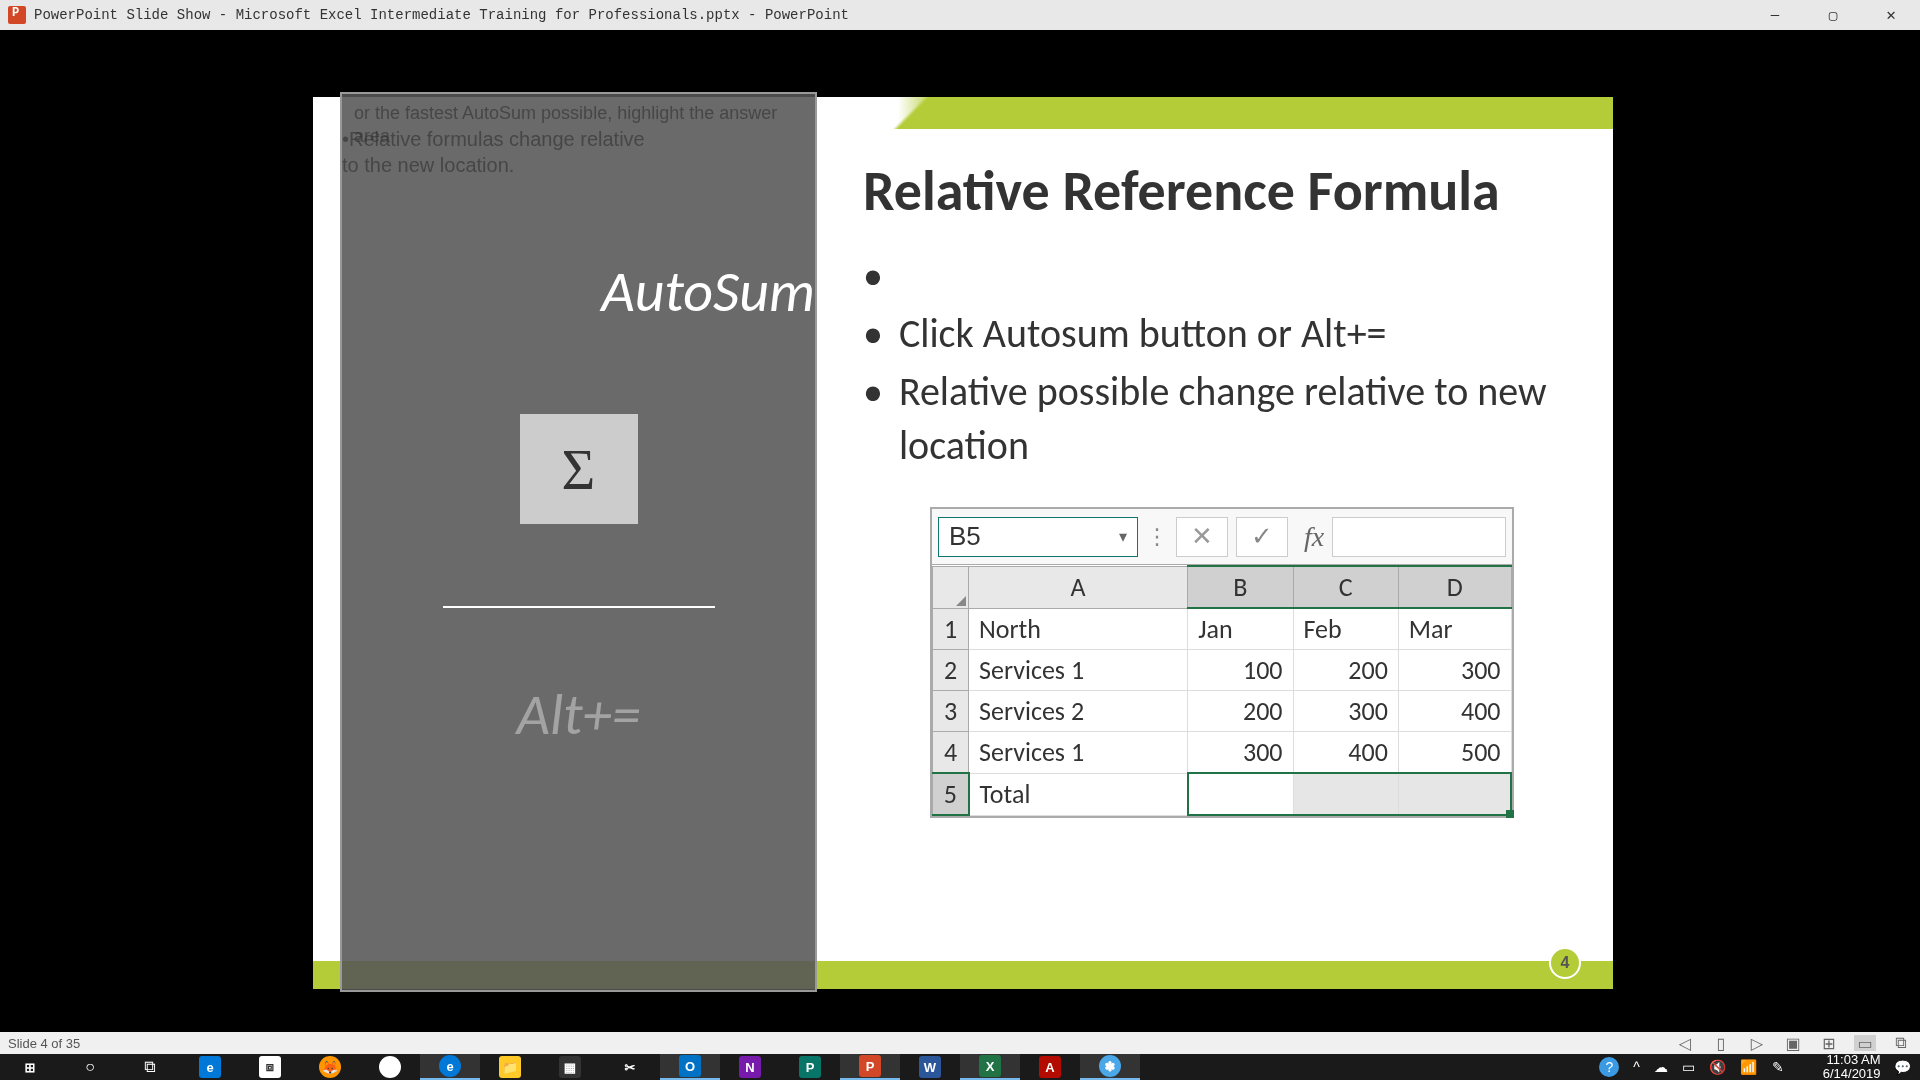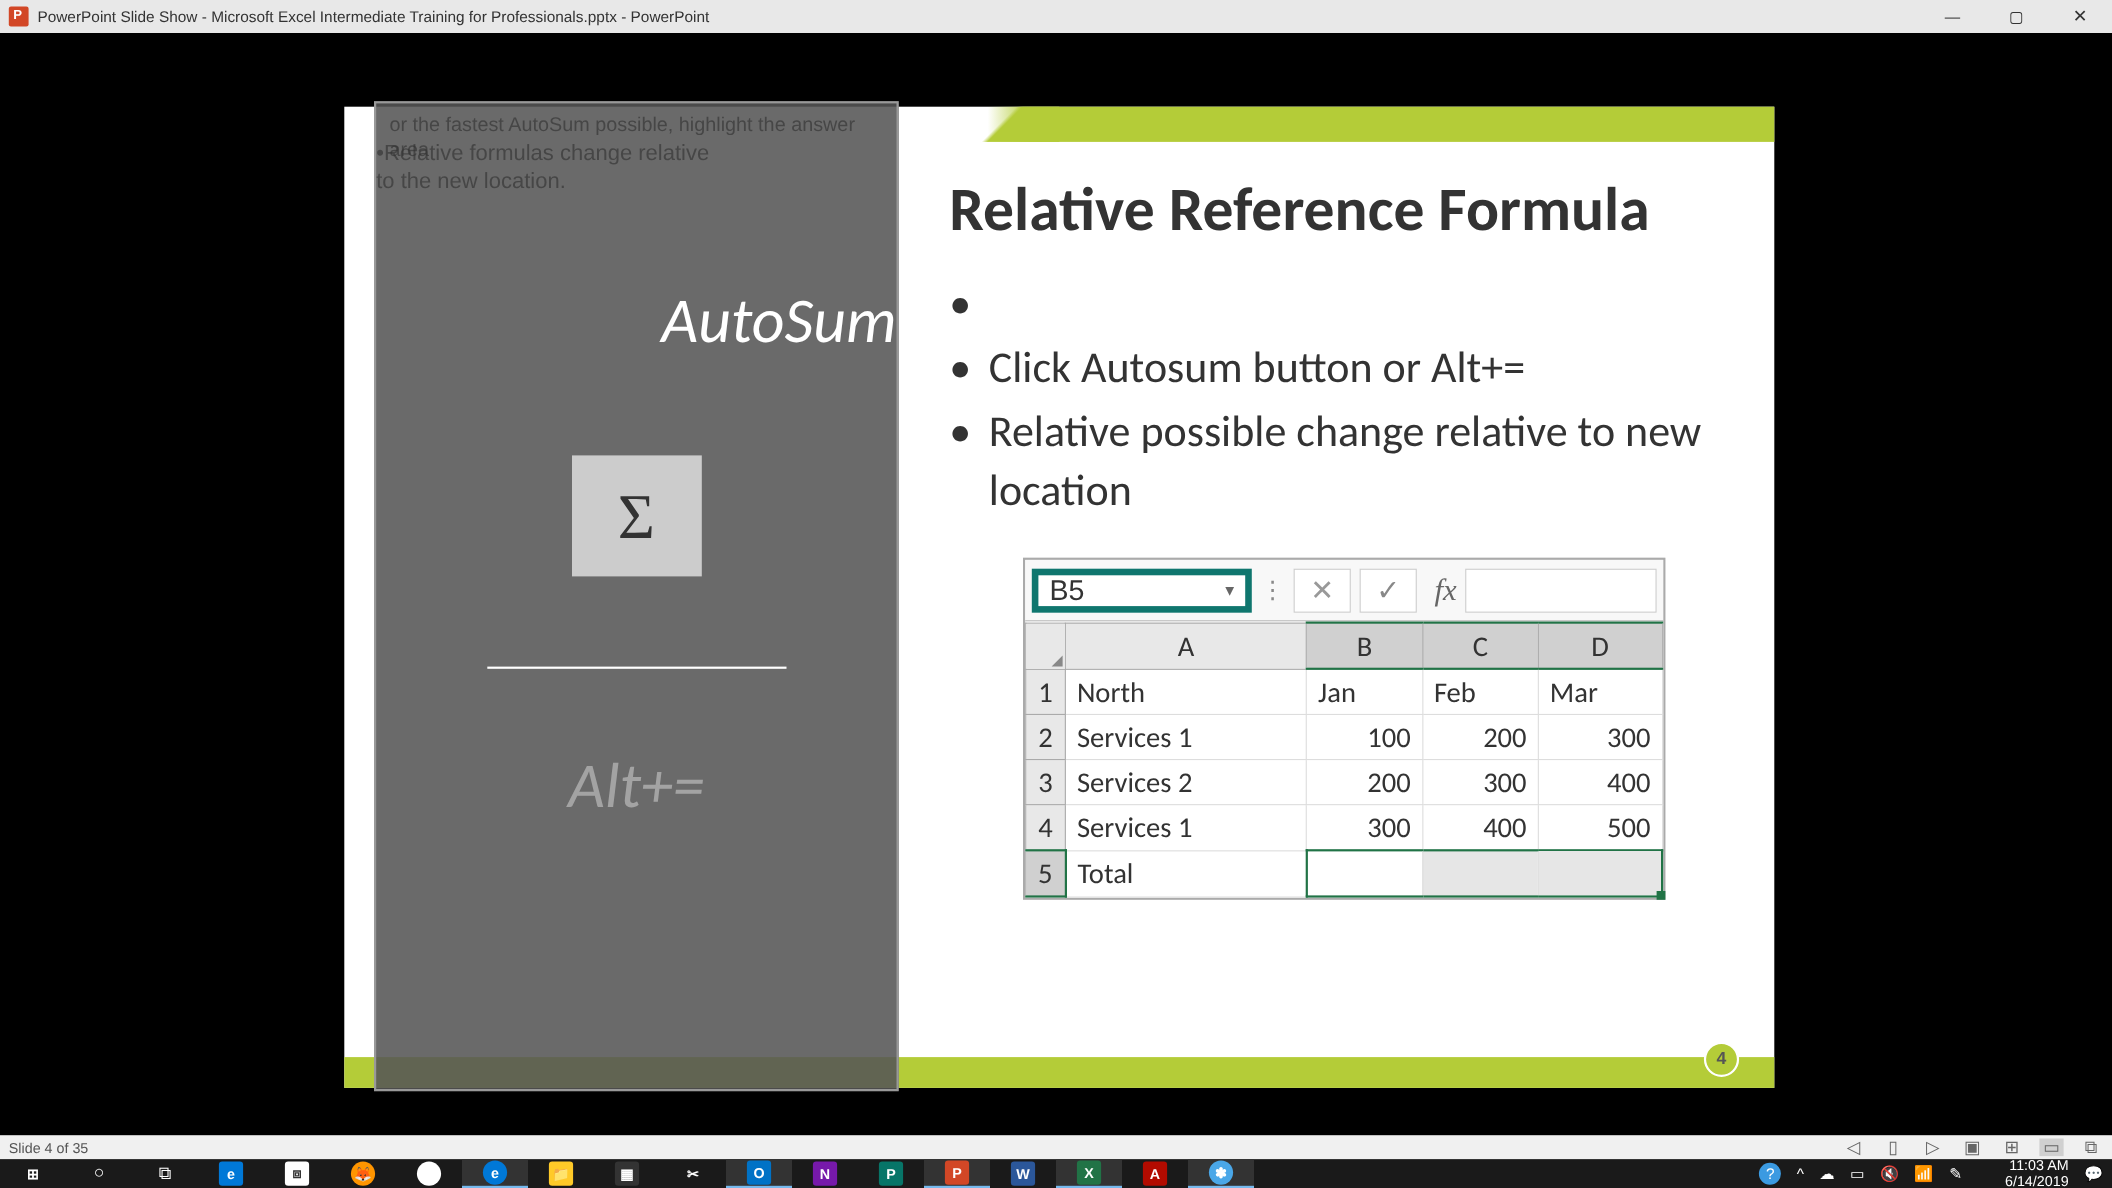--- a/index.html
+++ b/index.html
@@ -1,19 +1,19 @@
 <!DOCTYPE html>
 <html><head>
 <meta charset="utf-8">
 <style>
 * { margin: 0; padding: 0; box-sizing: border-box; }
 body { font-family: "Segoe UI", Arial, sans-serif; background: #000; width: 1920px; height: 1080px; overflow: hidden; position: relative; }
 
 
-.titlebar { position: absolute; top: 0; left: 0; right: 0; height: 30px; background: #e8e8e8; display: flex; align-items: center; padding: 0 8px; }
+.titlebar { position: absolute; top: 0; left: 0; right: 0; height: 30px; background: #e8e8e8; display: flex; align-items: center; padding: 0 8px; font-family: Liberation Mono, monospace; }
 .titlebar .pp-icon { width: 18px; height: 18px; background: #d24726; border-radius: 2px; position: relative; margin-right: 8px; }
 .titlebar .pp-icon::after { content: "P"; color: #fff; font-weight: bold; font-size: 12px; position: absolute; left: 4px; top: 0px; }
 .titlebar .title-text { font-size: 14px; color: #333; }
 .titlebar .win-controls { position: absolute; right: 0; top: 0; display: flex; height: 30px; }
 .titlebar .win-btn { width: 58px; display: flex; align-items: center; justify-content: center; font-size: 14px; color: #333; }
 .titlebar .win-btn.close { font-size: 16px; }
 
 
 .stage { position: absolute; top: 30px; left: 0; right: 0; bottom: 48px; background: #000; }
 
@@ -36,21 +36,21 @@
 
 .slide-content { position: absolute; left: 550px; top: 60px; right: 30px; }
 .slide-title { font-size: 56px; font-weight: bold; color: #333; font-family: Calibri, sans-serif; margin-bottom: 24px; }
 .bullet-list { font-size: 40px; color: #333; font-family: Calibri, sans-serif; line-height: 1.35; }
 .bullet-list .bullet { display: flex; margin-bottom: 4px; }
 .bullet-list .bullet .dot { margin-right: 16px; }
 
 
 .excel-mock { position: absolute; left: 617px; top: 410px; width: 584px; border: 2px solid #aaa; background: #f0f0f0; }
 .excel-mock .formula-row { display: flex; align-items: center; height: 56px; border-bottom: 1px solid #aaa; background: #f8f8f8; gap: 8px; padding: 0 6px; }
-.excel-mock .name-box { width: 200px; height: 40px; border: 6px solid #0f766e; background: #fff; display: flex; align-items: center; padding: 0 10px; font-size: 26px; color: #333; position: relative; }
+.excel-mock .name-box { width: 200px; height: 40px; border: 1px solid #0f766e; background: #fff; display: flex; align-items: center; padding: 0 10px; font-size: 26px; color: #333; position: relative; }
 .excel-mock .name-box::after { content: "▾"; position: absolute; right: 10px; color: #666; font-size: 16px; }
 .excel-mock .sep-dots { color: #888; font-size: 22px; }
 .excel-mock .fb-btn { width: 52px; height: 40px; display: flex; align-items: center; justify-content: center; color: #999; font-size: 26px; border: 1px solid #ccc; background: #fff; }
 .excel-mock .fb-btn.check { color: #888; }
 .excel-mock .fx-lbl { font-style: italic; font-family: "Times New Roman", serif; font-size: 28px; color: #666; margin-left: 8px; }
 .excel-mock .fx-input { flex: 1; height: 40px; border: 1px solid #ccc; background: #fff; }
 .excel-mock table { border-collapse: collapse; width: 100%; background: #fff; font-size: 26px; font-family: Calibri, sans-serif; }
 .excel-mock th { background: #e8e8e8; border: 1px solid #aaa; font-weight: normal; color: #333; padding: 4px 8px; }
 .excel-mock th.corner { background: #e8e8e8; width: 36px; position: relative; }
 .excel-mock th.corner::after { content: ""; position: absolute; right: 2px; bottom: 2px; width: 0; height: 0; border-left: 10px solid transparent; border-bottom: 10px solid #888; }

